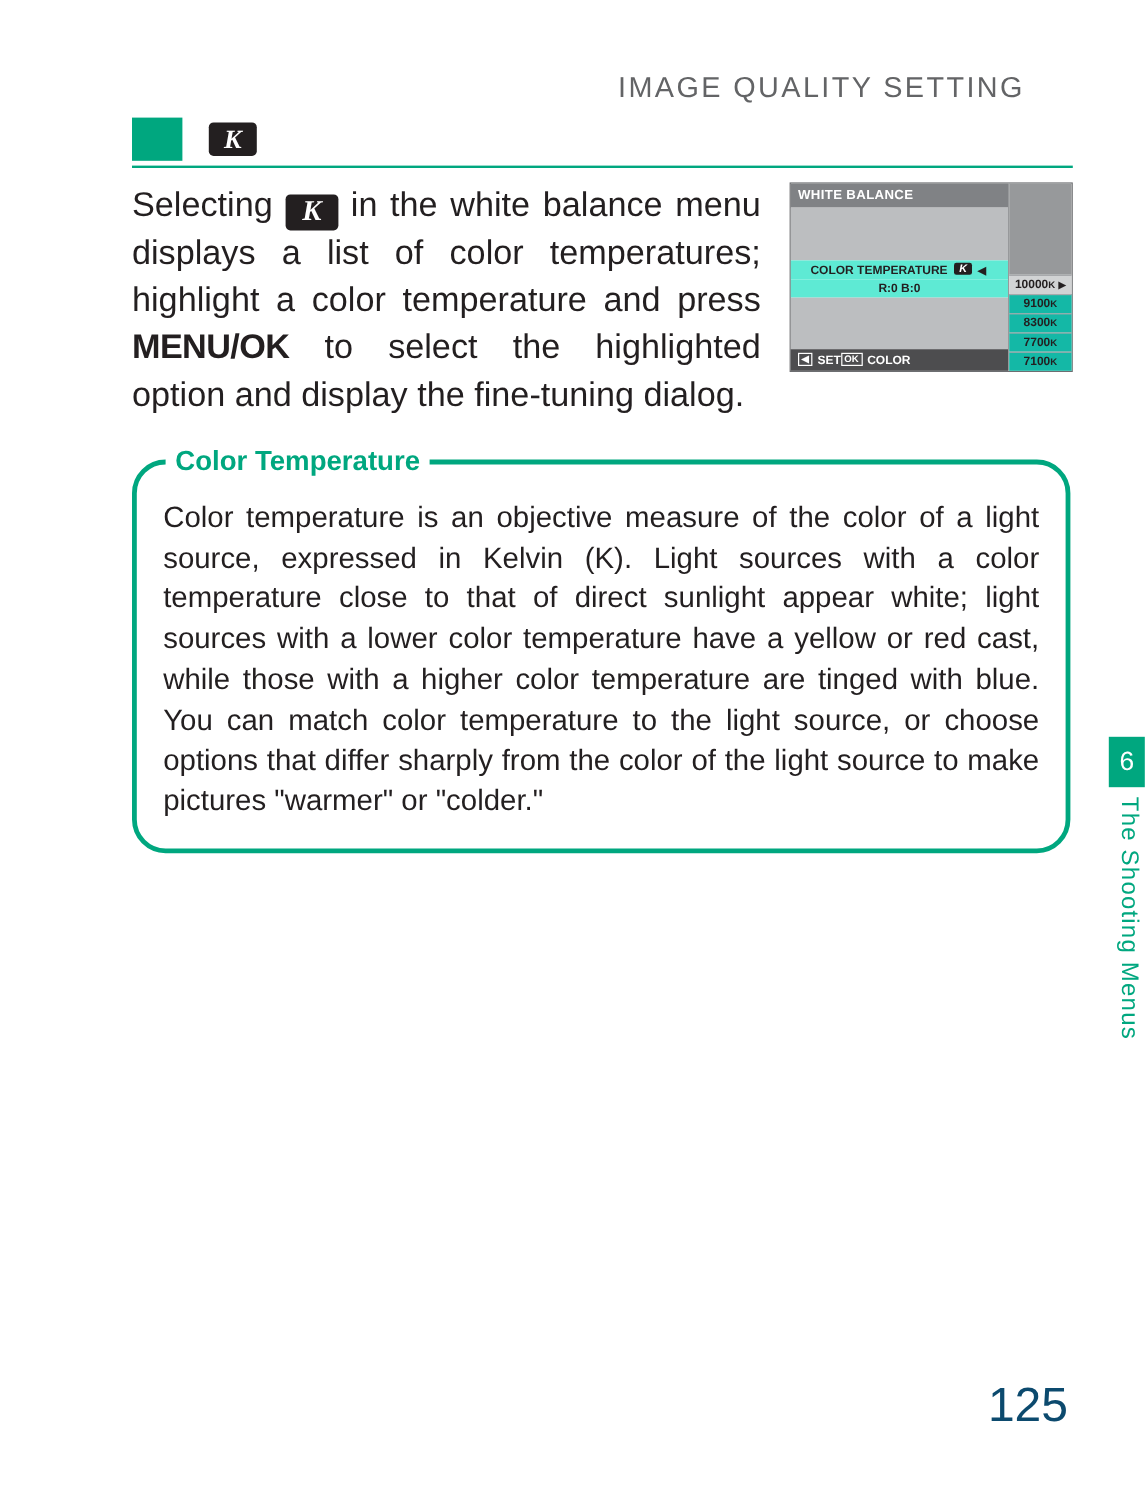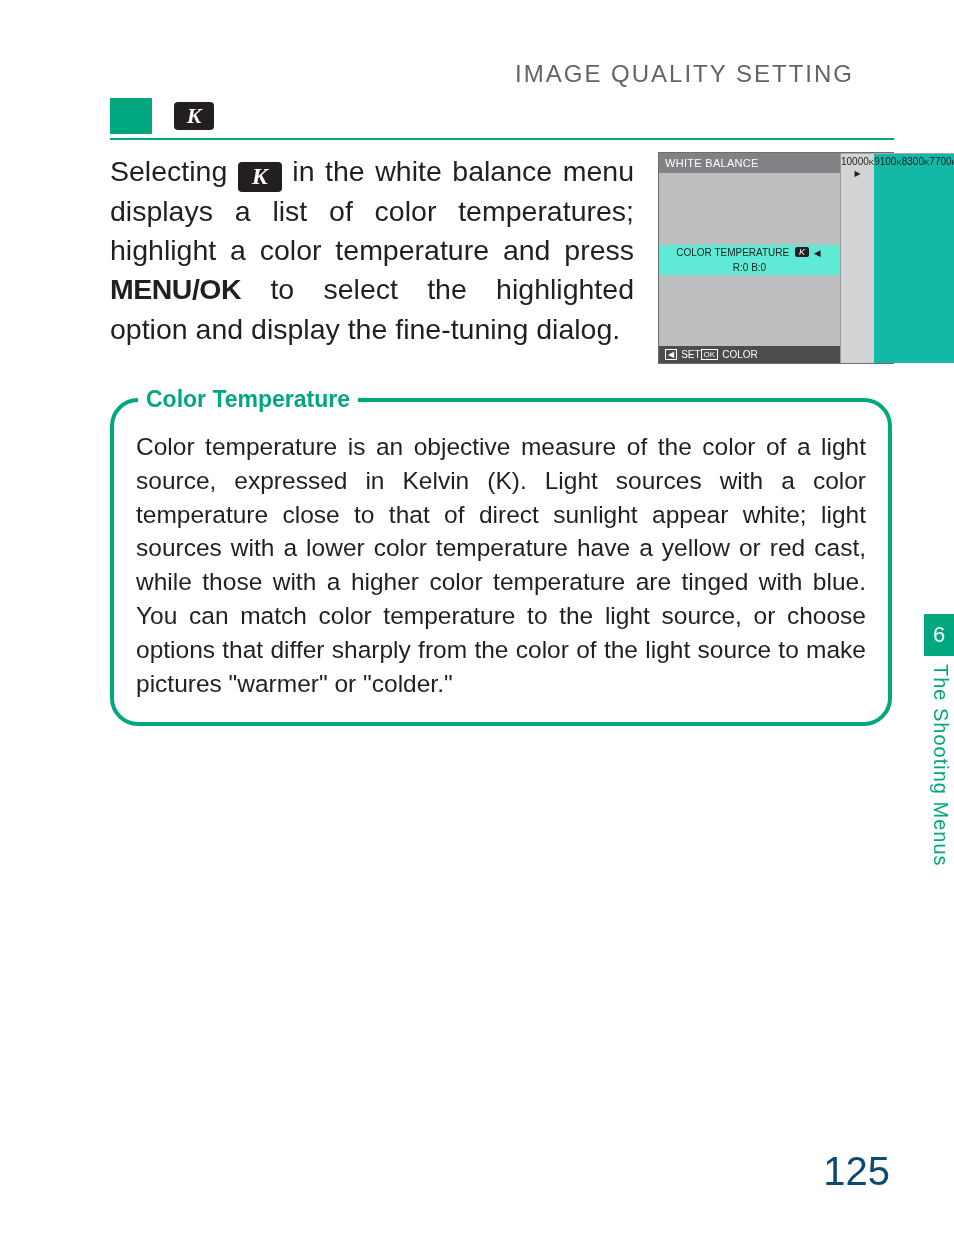--- a/index.html
+++ b/index.html
@@ -86,26 +86,26 @@
     font-size: 24px;
     border-radius: 4px;
     vertical-align: -3px;
     font-style: italic;
     font-family: Georgia, serif;
   }
 
   
   .lcd {
     flex: 0 0 236px;
-    height: 212px;
+    height: 158px;
     border: 1px solid #6d6e71;
     display: flex;
     font-family: Arial, sans-serif;
     font-size: 10px;
-    font-weight: 400;
+    font-weight: 700;
     color: #fff;
   }
   .lcd-left {
     flex: 1;
     display: flex;
     flex-direction: column;
     border-right: 1px solid #97999b;
   }
   .lcd-title {
     background: #808285;
@@ -148,21 +148,21 @@
     border:1px solid #fff;
     font-size:8px;
     padding:0 2px;
     line-height:9px;
     margin-right:4px;
     vertical-align:1px;
   }
   .lcd-right {
     width: 52px;
     display: flex;
-    flex-direction: row;
+    flex-direction: column;
   }
   .lcd-right-top {
     flex: 1;
     background: #97999b;
   }
   .temp {
     background: #14b8a6;
     color: #231f20;
     text-align: center;
     padding: 2px 0;

